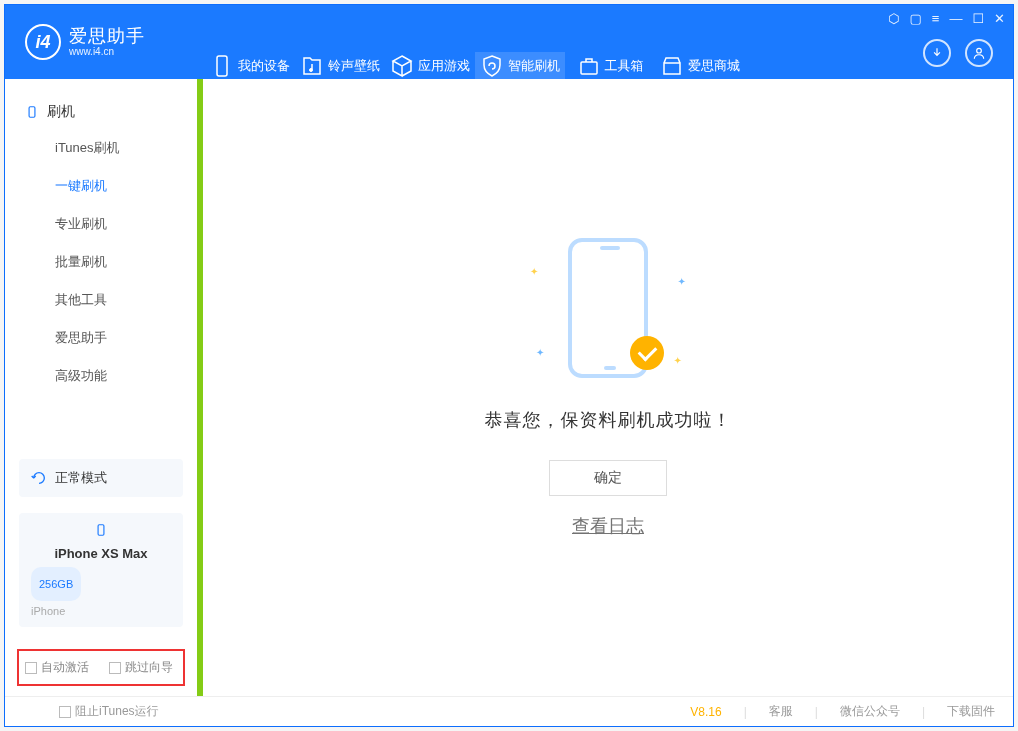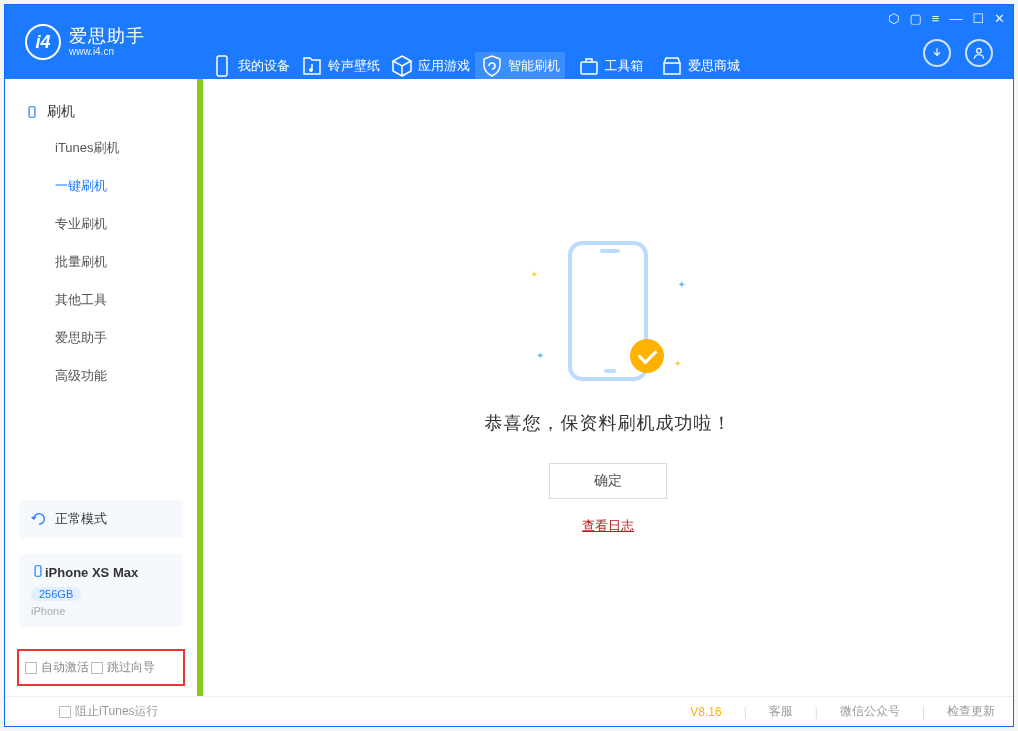--- a/index.html
+++ b/index.html
@@ -23,38 +23,38 @@
 .body-area { flex: 1; display: flex; min-height: 0; }
 .sidebar { width: 198px; border-right: 6px solid #84cc16; display: flex; flex-direction: column; padding-top: 16px; }
 .side-section-head { display: flex; align-items: center; padding: 8px 20px; font-size: 14px; color: #333; gap: 8px; }
 .side-section-head .sh-icon { width: 14px; height: 14px; display: inline-block; }
 .side-item { padding: 10px 20px 10px 50px; font-size: 13px; color: #555; cursor: pointer; }
 .side-item.active { color: #1b7aff; }
 .side-spacer { flex: 1; }
 .side-card { margin: 8px 14px; background: #f5f8fc; border-radius: 4px; padding: 10px 12px; font-size: 13px; color: #333; display: flex; align-items: center; gap: 8px; }
 .side-card .ic { width: 16px; height: 16px; display: inline-flex; align-items: center; justify-content: center; }
 .side-device { margin: 8px 14px; background: #f5f8fc; border-radius: 4px; padding: 10px 12px; font-size: 13px; color: #333; }
-.side-device .dev-name { font-weight: 600; color: #333; display: flex; align-items: center; gap: 0; }
-.side-device .cap { display: inline-block; background: #e3efff; color: #1b7aff; font-size: 11px; padding: 1px 8px; border-radius: 10px; margin-top: 6px; text-align: center; }
+.side-device .dev-name { font-weight: 600; color: #333; display: flex; align-items: center; gap: 6px; flex-direction: column; }
+.side-device .cap { display: inline-block; background: #e3efff; color: #1b7aff; font-size: 11px; padding: 11px 8px; border-radius: 10px; margin-top: 6px; text-align: center; }
 .side-device .sub { font-size: 11px; color: #aaa; margin-top: 4px; }
-.side-checks { margin: 14px 12px 10px; border: 2px solid #e33; padding: 8px 6px; display: flex; gap: 2px; font-size: 12px; color: #888; }
+.side-checks { margin: 14px 12px 10px; border: 2px solid #e33; padding: 8px 6px; display: flex; gap: 20px; font-size: 12px; color: #888; }
 .chk { display: flex; align-items: center; gap: 4px; }
 .chk-box { width: 12px; height: 12px; border: 1px solid #bbb; display: inline-block; }
 .main { flex: 1; display: flex; flex-direction: column; align-items: center; justify-content: center; position: relative; }
 .success-illus { width: 120px; height: 150px; position: relative; margin-bottom: 20px; }
 .phone-shape { position: absolute; left: 20px; top: 0; width: 80px; height: 140px; border: 4px solid #bcdcff; border-radius: 14px; background: #fff; }
 .phone-shape::before { content: ""; position: absolute; top: 4px; left: 28px; width: 20px; height: 4px; background: #bcdcff; border-radius: 2px; }
 .phone-shape::after { content: ""; position: absolute; bottom: 4px; left: 32px; width: 12px; height: 4px; background: #bcdcff; border-radius: 2px; }
 .check-badge { position: absolute; right: 4px; bottom: 18px; width: 34px; height: 34px; background: #ffb300; border-radius: 50%; display: flex; align-items: center; justify-content: center; }
 .check-badge::after { content: ""; width: 14px; height: 8px; border-left: 3px solid #fff; border-bottom: 3px solid #fff; transform: rotate(-45deg); margin-top: -3px; }
 .spark { position: absolute; font-size: 10px; }
 .spark.s1 { left: -18px; top: 28px; color: #ffd24d; } .spark.s2 { right: -18px; top: 38px; color: #6fb8ff; } .spark.s3 { left: -12px; bottom: 30px; color: #6fb8ff; } .spark.s4 { right: -14px; bottom: 22px; color: #ffd24d; }
 .msg { font-size: 18px; color: #333; letter-spacing: 1px; margin-bottom: 28px; }
 .ok-btn { padding: 8px 44px; border: 1px solid #ddd; background: #fff; color: #555; font-size: 14px; cursor: pointer; }
-.log-link { margin-top: 18px; font-size: 13px; color: #b91c1c; text-decoration: underline; cursor: pointer; }
+.log-link { margin-top: 18px; font-size: 18px; color: #737373; text-decoration: underline; cursor: pointer; }
 .statusbar { height: 30px; border-top: 1px solid #eee; display: flex; align-items: center; padding: 0 18px; font-size: 12px; color: #999; }
 .statusbar .left { display: flex; align-items: center; gap: 6px; padding-left: 36px; }
 .statusbar .right { margin-left: auto; display: flex; align-items: center; gap: 22px; }
 .statusbar .right .sep { color: #ddd; }
 .statusbar .link { cursor: pointer; }
 .ver { color: #ffb300; }
 </style>
 </head>
 <body>
 
@@ -226,16 +226,16 @@
         <span>阻止iTunes运行</span>
       </label>
     </div>
     <div class="right">
       <span class="ver">V8.16</span>
       <span class="sep">|</span>
       <span class="link">客服</span>
       <span class="sep">|</span>
       <span class="link">微信公众号</span>
       <span class="sep">|</span>
-      <span class="link">检查更新</span>
+      <span class="link">下载固件</span>
     </div>
   </div>
 </div>
 
 </body></html>

